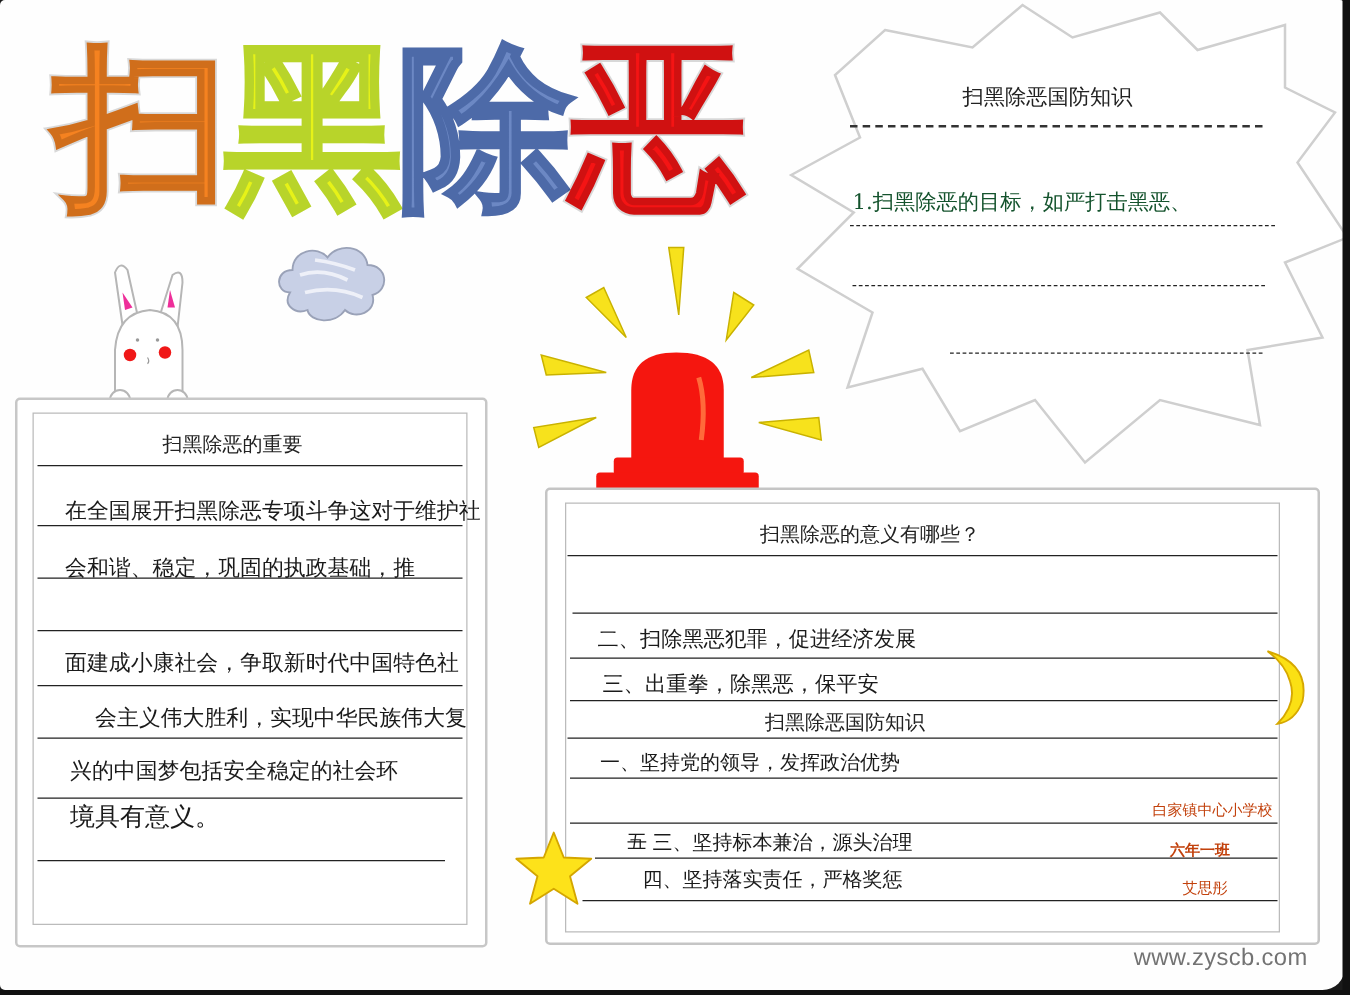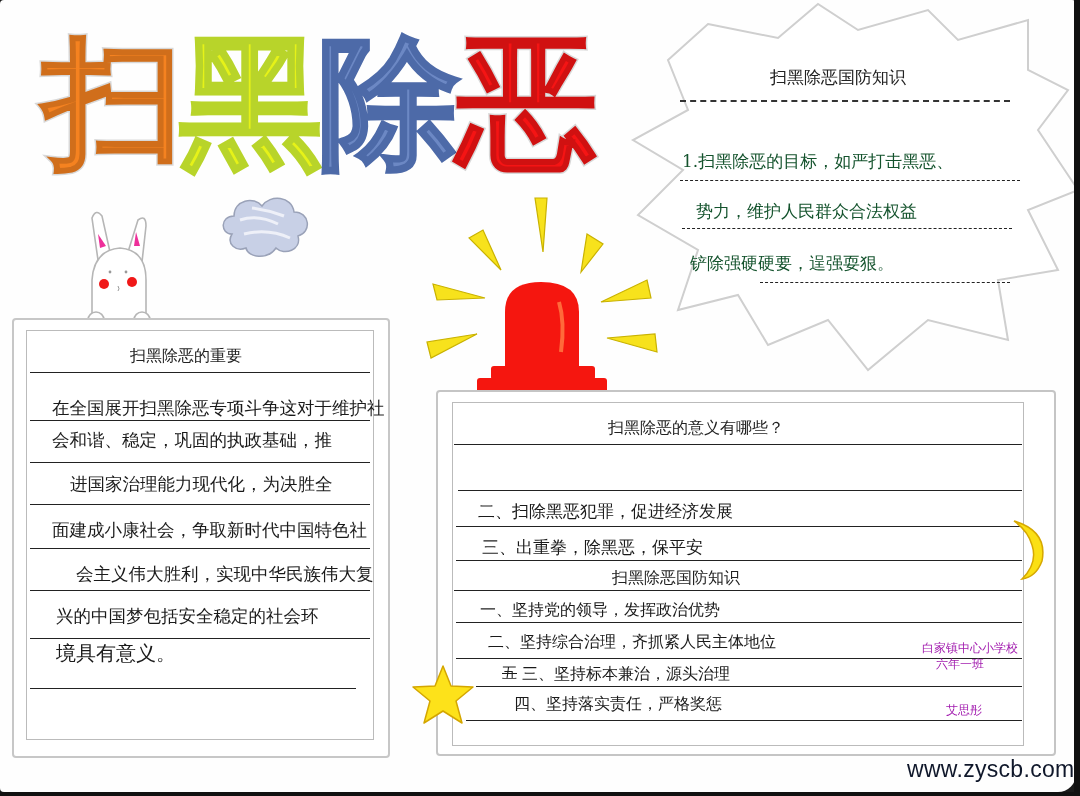--- a/index.html
+++ b/index.html
@@ -50,27 +50,27 @@
 
   
   .right-card {
     position: absolute; left: 436px; top: 390px; width: 620px; height: 366px;
     border: 2px solid #c5c5c5; border-radius: 4px; background: #fff;
   }
   .right-inner {
     position: absolute; left: 452px; top: 402px; width: 572px; height: 344px;
     border: 1.6px solid #bbb; background: #fff;
   }
-  .sig { position: absolute; font-size: 12px; color: #a21caf; white-space: nowrap; font-family: "DejaVu Sans", sans-serif; }
+  .sig { position: absolute; font-size: 12px; color: #c2410c; white-space: nowrap; font-family: "DejaVu Sans", sans-serif; }
 
   .moon { position: absolute; left: 1008px; top: 517px; }
   .star { position: absolute; left: 410px; top: 664px; }
 
   .watermark {
-    position: absolute; left: 907px; top: 756px; font-size: 23px; color: #0f172a;
+    position: absolute; left: 907px; top: 756px; font-size: 19px; color: #737373;
     font-family: "Liberation Sans", sans-serif; letter-spacing: 0.3px;
   }
   .shadow-edge { position: absolute; right: 0; top: 0; width: 6px; height: 796px; background: #111; }
   .shadow-bottom { position: absolute; left: 0; bottom: 0; width: 1080px; height: 4px; background: #111; }
 </style>
 </head>
 <body>
 
 <div class="poster">
 
@@ -83,23 +83,21 @@
 
   <div class="burst">
     <svg width="452" height="372" viewBox="0 0 452 372">
       <polygon points="80,24 150,38 190,4 230,30 300,10 330,40 400,20 400,70 440,90 410,130 450,190 400,210 430,270 370,280 380,340 300,320 240,370 200,320 140,345 110,295 50,310 70,250 10,215 55,170 5,140 60,110 40,60" fill="#fff" stroke="#cfcfcf" stroke-width="2"></polygon>
     </svg>
   </div>
   <div class="burst-title">扫黑除恶国防知识</div>
   <div class="burst-dash"></div>
   <div class="burst-line" style="left:682px; top:150px;">1.扫黑除恶的目标，如严打击黑恶、</div>
   <div class="burst-rule" style="left:680px; top:180px; width:340px; border-top-style:dashed;"></div>
-  <div class="burst-line" style="left:696px; top:200px;">势力，维护人民群众合法权益</div>
   <div class="burst-rule" style="left:682px; top:228px; width:330px; border-top-style:dashed;"></div>
-  <div class="burst-line" style="left:690px; top:252px;">铲除强硬硬要，逞强耍狠。</div>
   <div class="burst-rule" style="left:760px; top:282px; width:250px; border-top-style:dashed;"></div>
 
   <div class="cloud">
     <svg width="96" height="72" viewBox="0 0 96 72">
       <path d="M14,44 C2,44 2,26 16,26 C16,10 36,6 44,16 C52,4 74,6 76,22 C92,22 94,42 80,46 C84,60 66,66 58,58 C50,70 30,68 28,58 C18,62 8,54 14,44 Z" fill="#c8d0e6" stroke="#9aa2b8" stroke-width="1.5"></path>
       <path d="M22,30 Q40,24 60,34 M26,44 Q50,38 72,48 M34,18 Q50,20 66,26" stroke="#eef0f8" stroke-width="3" fill="none"></path>
     </svg>
   </div>
 
   <div class="rabbit">
@@ -136,23 +134,22 @@
       <rect x="62" y="186" width="130" height="16" rx="3" fill="#f5160f"></rect>
     </svg>
   </div>
 
   <div class="left-card"></div>
   <div class="left-inner"></div>
   <div class="card-heading" style="left:130px; top:346px;">扫黑除恶的重要</div>
   <div class="rule" style="left:30px; top:372px; width:340px;"></div>
   <div class="note-line" style="left:52px; top:396px;">在全国展开扫黑除恶专项斗争这对于维护社</div>
   <div class="rule" style="left:30px; top:420px; width:340px;"></div>
-  <div class="note-line" style="left:52px; top:428px;">会和谐、稳定，巩固的执政基础，推</div>
+  <div class="note-line" style="left:52px; top:442px;">会和谐、稳定，巩固的执政基础，推</div>
   <div class="rule" style="left:30px; top:462px; width:340px;"></div>
-  <div class="note-line" style="left:70px; top:472px;">进国家治理能力现代化，为决胜全</div>
   <div class="rule" style="left:30px; top:504px; width:340px;"></div>
   <div class="note-line" style="left:52px; top:518px;">面建成小康社会，争取新时代中国特色社</div>
   <div class="rule" style="left:30px; top:548px; width:340px;"></div>
   <div class="note-line" style="left:52px; top:562px;margin-left:24px;">会主义伟大胜利，实现中华民族伟大复</div>
   <div class="rule" style="left:30px; top:590px; width:340px;"></div>
   <div class="note-line" style="left:56px; top:604px;">兴的中国梦包括安全稳定的社会环</div>
   <div class="rule" style="left:30px; top:638px; width:340px;"></div>
   <div class="note-line" style="left:56px; top:640px; font-size:20px;">境具有意义。</div>
   <div class="rule" style="left:30px; top:688px; width:326px;"></div>
 
@@ -162,30 +159,29 @@
   <div class="rule" style="left:454px; top:444px; width:568px;"></div>
   <div class="rule" style="left:458px; top:490px; width:564px;"></div>
   <div class="note-line" style="left:478px; top:500px; font-size:17px;">二、扫除黑恶犯罪，促进经济发展</div>
   <div class="rule" style="left:456px; top:526px; width:566px;"></div>
   <div class="note-line" style="left:482px; top:536px; font-size:17px;">三、出重拳，除黑恶，保平安</div>
   <div class="rule" style="left:456px; top:560px; width:566px;"></div>
   <div class="card-heading" style="left:612px; top:568px; font-size:16px;">扫黑除恶国防知识</div>
   <div class="rule" style="left:454px; top:590px; width:568px;"></div>
   <div class="note-line" style="left:480px; top:600px; font-size:16px;">一、坚持党的领导，发挥政治优势</div>
   <div class="rule" style="left:456px; top:622px; width:566px;"></div>
-  <div class="note-line" style="left:488px; top:632px; font-size:16px;">二、坚持综合治理，齐抓紧人民主体地位</div>
   <div class="rule" style="left:456px; top:658px; width:566px;"></div>
   <div class="note-line" style="left:502px; top:664px; font-size:15px; text-decoration: line-through; text-decoration-thickness:1px;">五</div>
   <div class="note-line" style="left:522px; top:664px; font-size:16px;">三、坚持标本兼治，源头治理</div>
   <div class="rule" style="left:476px; top:686px; width:546px;"></div>
   <div class="note-line" style="left:514px; top:694px; font-size:16px;">四、坚持落实责任，严格奖惩</div>
   <div class="rule" style="left:466px; top:720px; width:556px;"></div>
 
   <div class="sig" style="left:922px; top:640px;">白家镇中心小学校</div>
-  <div class="sig" style="left:936px; top:656px;">六年一班</div>
+  <div class="sig" style="left:936px; top:672px;font-weight:bold;">六年一班</div>
   <div class="sig" style="left:946px; top:702px;">艾思彤</div>
 
   <div class="moon">
     <svg width="44" height="66" viewBox="0 0 44 66">
       <path d="M6,4 Q40,14 34,44 Q28,60 14,62 Q30,46 24,28 Q20,14 6,4 Z" fill="#fbe014" stroke="#d6a800" stroke-width="1.5"></path>
     </svg>
   </div>
 
   <div class="star">
     <svg width="66" height="62" viewBox="0 0 66 62">

